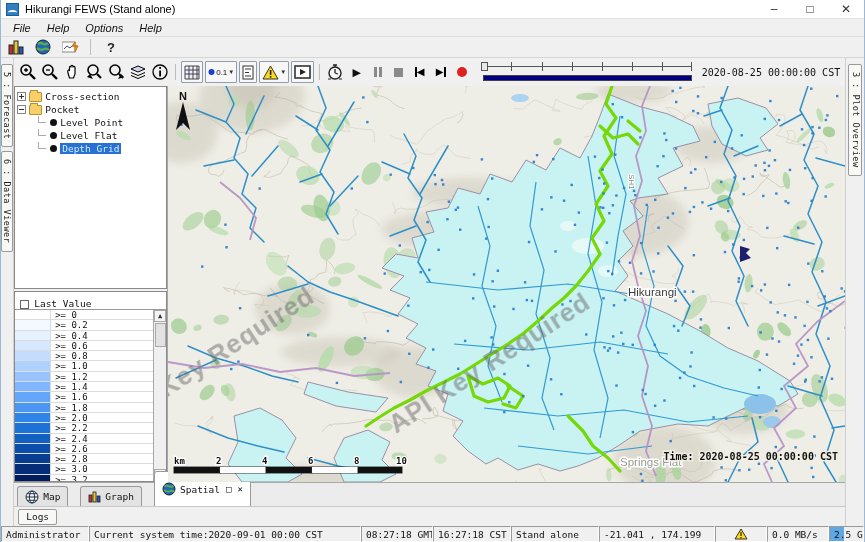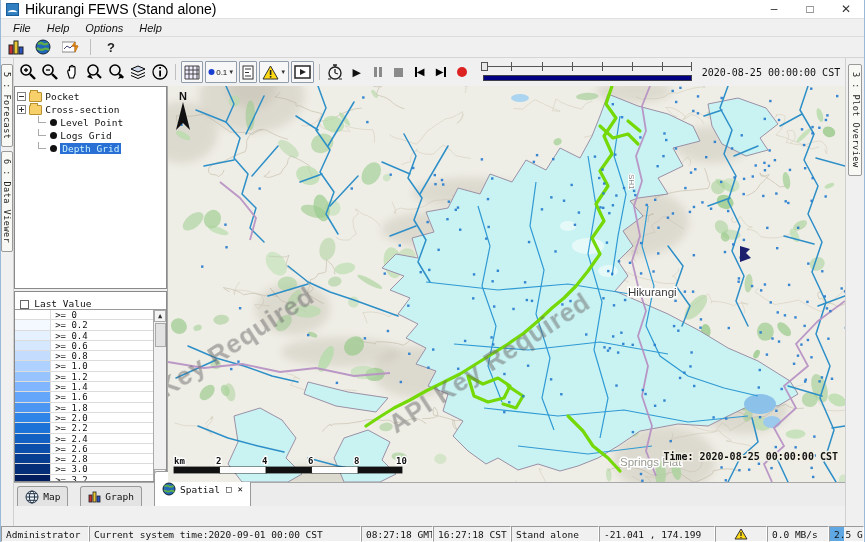--- a/index.html
+++ b/index.html
@@ -5,21 +5,21 @@
   * { box-sizing: border-box; margin: 0; padding: 0; }
   html,body { width:865px; height:542px; overflow:hidden; }
   body { font-family:"Liberation Sans",sans-serif; font-size:11px; background:#f0f0f0; color:#111;
          border-left:1px solid #9ab8d8; border-right:1px solid #9ab8d8; position:relative; }
 
   
   .titlebar { height:18px; background:#ffffff; display:flex; align-items:center; padding-left:5px; gap:6px; }
   .app-ico { width:13px; height:13px; background:#2f7fc1; border:1px solid #1b5e97; display:inline-block; position:relative; }
   .app-ico:before { content:""; position:absolute; left:1px; top:6px; width:9px; height:3px;
                     border-top:2px solid #fff; border-radius:50%; }
-  .title-text { font-size:14px; color:#000; }
+  .title-text { font-size:11px; color:#000; }
   .wincontrols { margin-left:auto; display:flex; }
   .wbtn { width:36px; height:18px; display:flex; align-items:center; justify-content:center; font-size:12px; color:#333; }
 
   
   .menubar { height:18px; display:flex; align-items:center; padding-left:4px; background:#f0f0f0; border-top:1px solid #e2e2e2;font-style:italic; }
   .menu-item { padding:1px 8px; cursor:default; }
 
   
   .toolbar1 { height:22px; display:flex; align-items:center; padding-left:5px; gap:7px; background:#f0f0f0; border-top:1px solid #dcdcdc; border-bottom:1px solid #d5d5d5;}
   .t1btn { width:20px; height:18px; display:flex; align-items:center; justify-content:center; }
@@ -291,40 +291,40 @@
         <div class="tl-thumb"></div>
         <div class="tl-navy"></div>
       </div>
       <span class="tl-date">2020-08-25 00:00:00 CST</span>
     </div>
 
     <div class="workspace">
       <div class="leftpanel">
         <div class="treebox">
           <div class="trow">
+            <span class="expander plus"></span>
+            <span class="folder"></span>
+            <span class="tlabel">Cross-section</span>
+          </div>
+          <div class="trow">
             <span class="expander minus"></span>
             <span class="folder"></span>
             <span class="tlabel">Pocket</span>
-          </div>
-          <div class="trow">
-            <span class="expander plus"></span>
-            <span class="folder"></span>
-            <span class="tlabel">Cross-section</span>
           </div>
           <div class="trow">
             <span class="tindent"></span>
               <span class="tguide"></span>
             <span class="leafdot"></span>
             <span class="tlabel">Level Point</span>
           </div>
           <div class="trow">
             <span class="tindent"></span>
               <span class="tguide"></span>
             <span class="leafdot"></span>
-            <span class="tlabel">Logs Grid</span>
+            <span class="tlabel">Level Flat</span>
           </div>
           <div class="trow">
             <span class="tindent"></span>
               <span class="tguide"></span>
             <span class="leafdot"></span>
             <span class="tlabel sel">Depth Grid</span>
           </div>
         </div>
 
         <div class="legendbox">
@@ -985,20 +985,23 @@
         <svg width="14" height="14">
             <circle cx="7" cy="7" r="6" fill="#2268b8" stroke="#123"></circle>
             <path d="M2.5,4.5 q2.5,-1.8 4.5,0 q2.5,0.8 4.5,-0.8 M2,8 q3.5,2.6 6,1 q2.6,-0.8 4.4,0.8" stroke="#5fae4a" stroke-width="1.8" fill="none"></path>
           </svg>
         <span>Spatial</span>
         <span class="tabctl">□</span>
         <span class="tabctl">✕</span>
       </div>
     </div>
 
+    <div class="logsrow">
+      <span class="logsbtn">Logs</span>
+    </div>
   </div>
 
   <div class="strip strip-right">
     <span class="vtab">3 : Plot Overview</span>
   </div>
 </div>
 
 <div class="statusbar">
   <div class="scell" style="width:88px">Administrator</div>
   <div class="scell" style="width:272px">Current system time:2020-09-01 00:00 CST</div>

